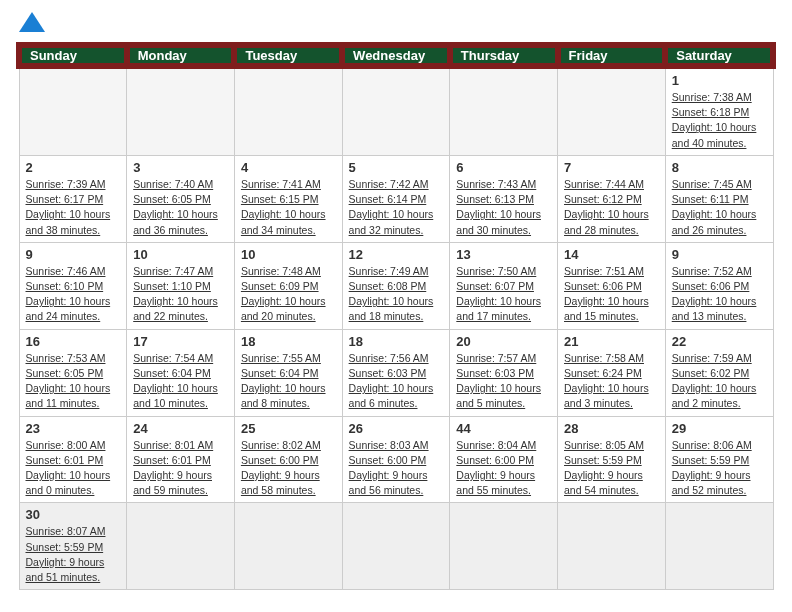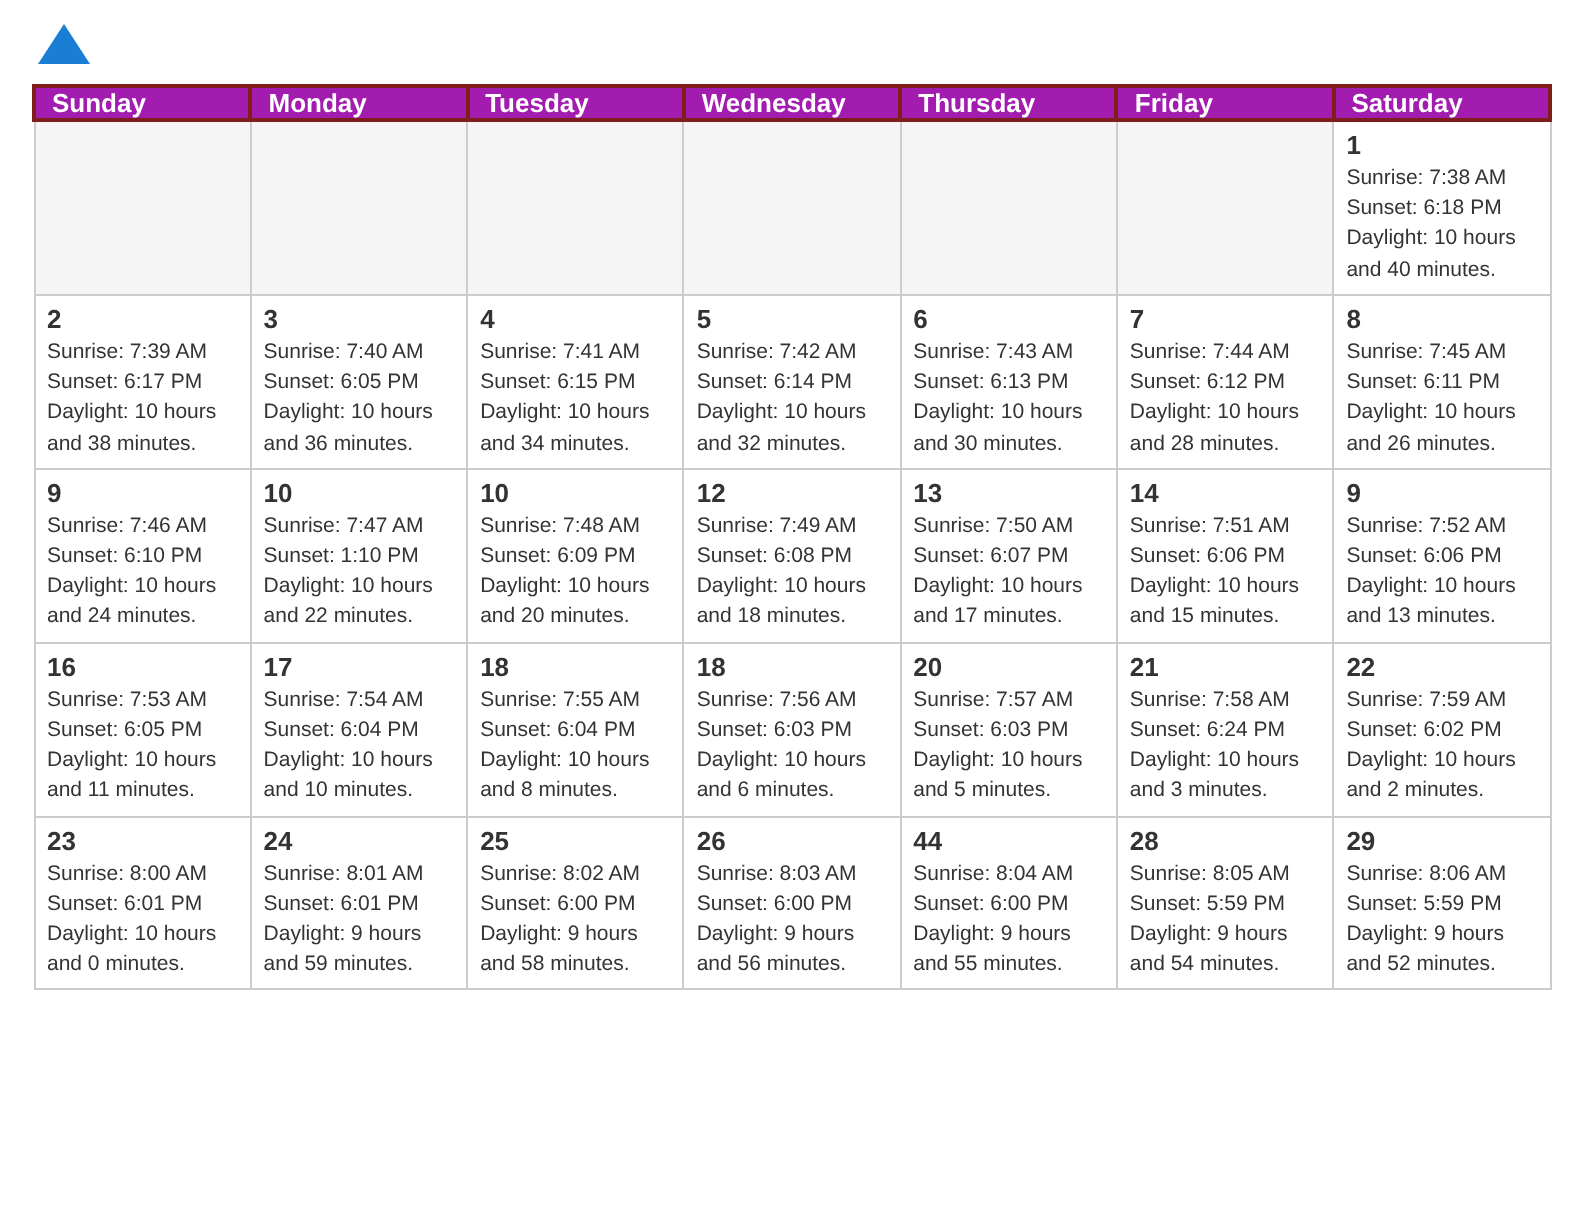--- a/index.html
+++ b/index.html
@@ -57,27 +57,27 @@
       font-size: 15px;
       color: #555;
       font-weight: 400;
     }
     .calendar {
       width: 100%;
       border-collapse: collapse;
       border: 1px solid #ccc;
     }
     .calendar th {
-      background-color: #a21caf;
+      background-color: #14532d;
       color: #fff;
       text-align: left;
       padding: 0 8px;
       font-size: 13px;
       font-weight: 600;
-      border: 2px solid #7f1d1d;
+      border: 6px solid #7f1d1d;
     }
     .calendar td {
       vertical-align: top;
       border: 1px solid #ccc;
       padding: 4px 6px;
       width: calc(100% / 7);
       min-height: 80px;
       background: #fff;
       font-size: 11px;
       color: #333;
@@ -88,20 +88,21 @@
     .day-number {
       font-size: 13px;
       font-weight: 600;
       margin-bottom: 2px;
       display: block;
     }
     .day-info {
       font-size: 10.5px;
       line-height: 1.45;
       color: #333;
+      text-decoration: underline;
     }
     .week-row:last-child td {
       background: #efefef;
     }
   </style>
 </head>
 <body>
 
 <div class="header-section">
   <div class="logo">
@@ -342,14 +343,29 @@
 and 54 minutes.</div>
         </td>
         <td>
           <span class="day-number">29</span>
           <div class="day-info">Sunrise: 8:06 AM
 Sunset: 5:59 PM
 Daylight: 9 hours
 and 52 minutes.</div>
         </td>
       </tr>
+      <tr class="week-row">
+        <td style="background-color: rgb(239, 239, 239);">
+          <span class="day-number">30</span>
+          <div class="day-info">Sunrise: 8:07 AM
+Sunset: 5:59 PM
+Daylight: 9 hours
+and 51 minutes.</div>
+        </td>
+        <td class="empty" style="background-color: rgb(239, 239, 239);"></td>
+        <td class="empty" style="background-color: rgb(239, 239, 239);"></td>
+        <td class="empty" style="background-color: rgb(239, 239, 239);"></td>
+        <td class="empty" style="background-color: rgb(239, 239, 239);"></td>
+        <td class="empty" style="background-color: rgb(239, 239, 239);"></td>
+        <td class="empty" style="background-color: rgb(239, 239, 239);"></td>
+      </tr>
     </tbody>
 </table>
 
 </body></html>

